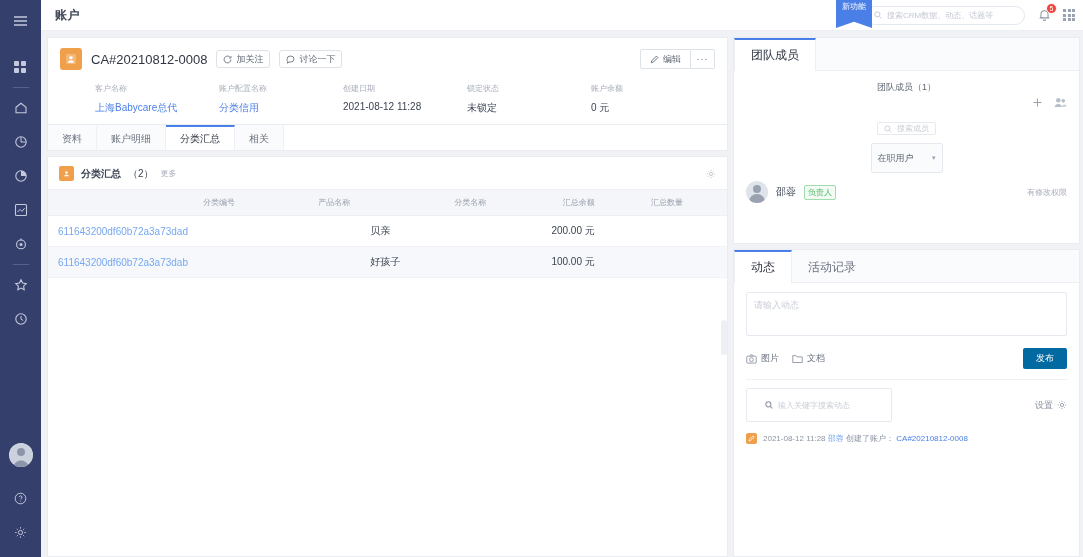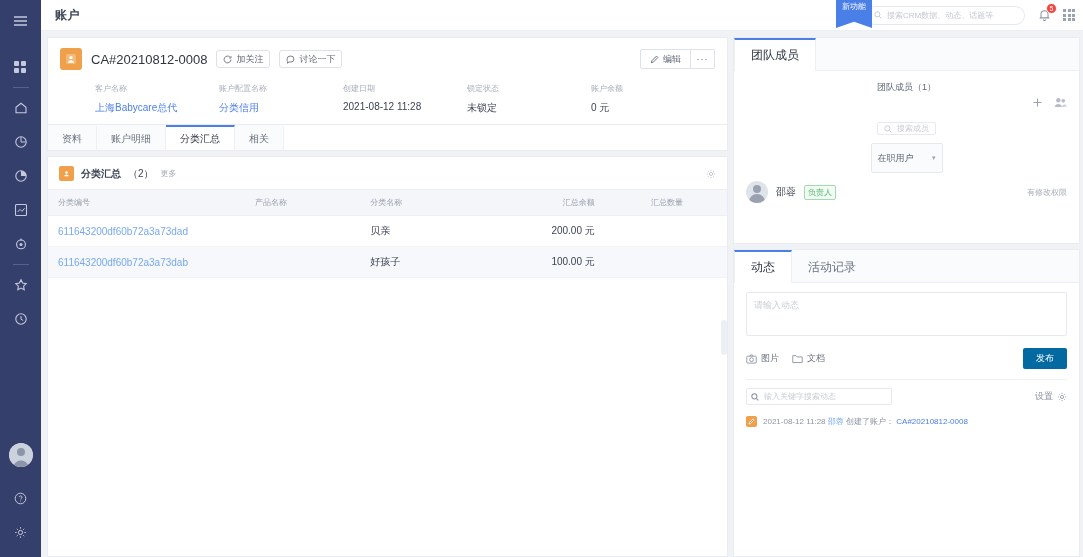--- a/index.html
+++ b/index.html
@@ -114,21 +114,21 @@
     display: flex; align-items: center; justify-content: center;
   }
   .list-title { font-size: 10px; color: #3c4353; font-weight: bold; }
   .list-count { font-size: 10px; color: #3c4353; }
   .list-more { font-size: 8px; color: #a8aeba; cursor: pointer; }
   .list-gear { margin-left: auto; color: #b9bfc9; cursor: pointer; display: flex; }
 
   table { width: 100%; border-collapse: collapse; }
   thead th {
     background: #f4f6f9; font-size: 8px; color: #99a0ad; font-weight: normal;
-    text-align: left; padding: 7px 10px; border-top: 1px solid #edeff3; border-bottom: 1px solid #edeff3;
+    text-align: right; padding: 7px 10px; border-top: 1px solid #edeff3; border-bottom: 1px solid #edeff3;
   }
   thead th.num { text-align: right; }
   tbody td { font-size: 10px; color: #3c4353; padding: 8px 10px; border-bottom: 1px solid #f1f3f6; }
   tbody td.num { text-align: right; }
   tbody td.link { color: #77a8f0; }
   tbody tr.alt td { background: #f6f8fb; }
   .col-a { width: 29%; } .col-b { width: 17%; } .col-c { width: 20%; }
   .col-d { width: 16%; } .col-e { width: 13%; } .col-f { width: 5%; }
   .fake-scroll { position: absolute; right: 0; top: 163px; width: 6px; height: 35px;
                  background: #eceff4; border-radius: 3px; }
@@ -175,22 +175,22 @@
   .composer-bar { display: flex; align-items: center; gap: 13px; margin-top: 8px; }
   .cb-item { display: flex; align-items: center; gap: 4px; font-size: 9px; color: #6b7280; cursor: pointer; }
   .publish-btn {
     margin-left: auto; background: #0369a1; color: #fff; font-size: 9px;
     border: none; border-radius: 2px; padding: 4px 13px; cursor: pointer;
     font-family: "Liberation Sans", sans-serif;
   }
   .feed-sep { height: 1px; background: #eef0f4; margin: 10px 12px 0 12px; }
   .feed-search-row { display: flex; align-items: center; padding: 8px 12px 0 12px; gap: 10px; }
   .feed-search {
-    width: 146px; height: 17px; border: 1px solid #e6e9ef; border-radius: 2px;
-    display: flex; align-items: center; gap: 5px; padding: 0 4px;
+    width: 146px; height: 34px; border: 1px solid #e6e9ef; border-radius: 2px;
+    display: flex; align-items: center; gap: 5px; padding: 0 18px;
   }
   .feed-search .ph { font-size: 8px; color: #c9cdd6; }
   .feed-settings { margin-left: auto; display: flex; align-items: center; gap: 4px;
                    font-size: 9px; color: #8d95a3; cursor: pointer; }
   .feed-item { display: flex; align-items: center; gap: 6px; padding: 11px 12px 0 12px; font-size: 8px; }
   .feed-ic { width: 11px; height: 11px; background: #f0a04b; border-radius: 2px;
              display: flex; align-items: center; justify-content: center; flex: 0 0 11px; }
   .feed-text { color: #8d95a3; }
   .feed-text .u { color: #77a8f0; }
   .feed-text .rec { color: #4a7fe8; }

